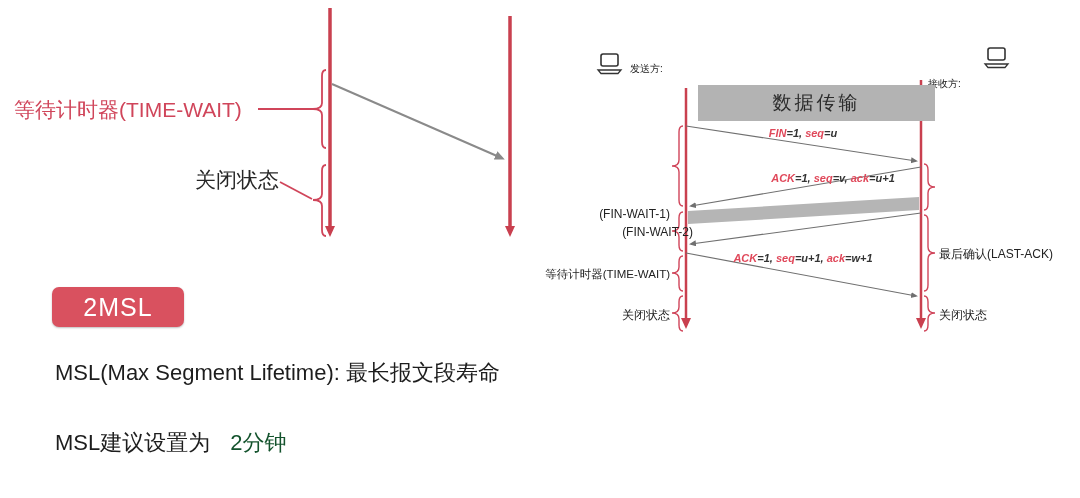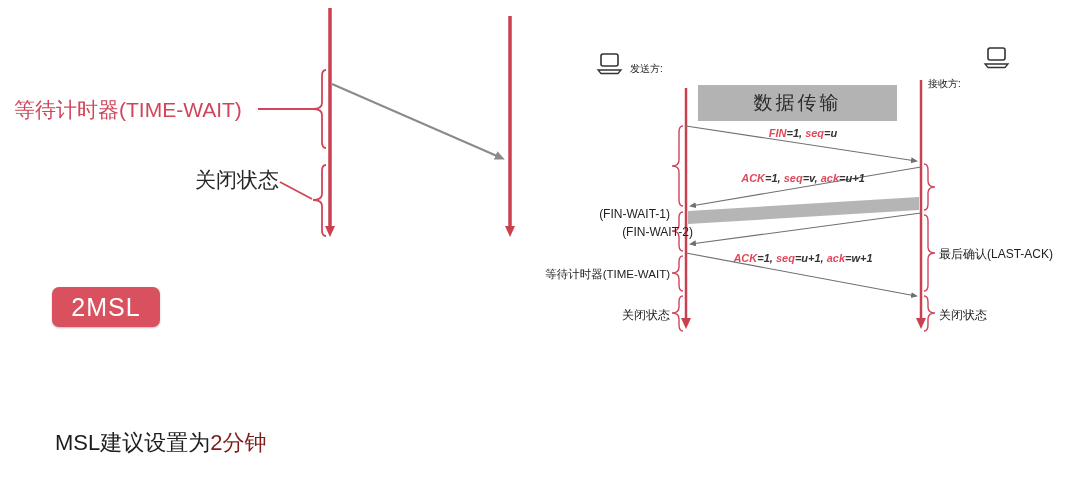--- a/index.html
+++ b/index.html
@@ -8,30 +8,30 @@
     width:1080px;height:498px;
     background:#fff;
     font-family:"Liberation Sans", sans-serif;
     overflow:hidden;
   }
   #overlay{position:absolute;left:0;top:0;width:1080px;height:498px;}
   .abs{position:absolute;}
   .label-red-big{font-size:21px;color:#d0455a;font-weight:500;white-space:nowrap;}
   .label-dark-big{font-size:21px;color:#262626;font-weight:500;white-space:nowrap;}
   .badge{
-    width:108px;height:40px;background:#d9515f;border-radius:7px;
+    width:132px;height:40px;background:#d9515f;border-radius:7px;
     display:flex;align-items:center;justify-content:center;
     color:#fff;font-size:25px;font-weight:500;letter-spacing:1px;
     box-shadow:0 1px 2px rgba(0,0,0,.25);
   }
   .note{font-size:22px;color:#1d1d1d;white-space:nowrap;}
-  .note .hl{color:#7f1d1d;}
+  .note .hl{color:#14532d;padding-left:20px;}
   .endpoint-label{font-size:10px;color:#222;white-space:nowrap;}
   .databox{
-    width:199px;height:36px;background:#b3b3b3;
+    width:237px;height:36px;background:#b3b3b3;
     display:flex;align-items:center;justify-content:center;
     font-size:19px;color:#2b2b2b;letter-spacing:3px;font-weight:500;
   }
   .msg{width:240px;text-align:center;font-size:11px;font-style:italic;font-weight:600;white-space:nowrap;}
   .msg span:nth-child(odd){color:#e0485a;}
   .msg span:nth-child(even){color:#333;}
   .state{font-size:12px;color:#222;white-space:nowrap;}
   .state.r{width:110px;text-align:right;}
   .state.small{font-size:11.5px;}
 </style>
@@ -88,33 +88,34 @@
     <g transform="translate(985,48)">
       <rect x="3" y="0" width="17" height="12" rx="2" fill="#fff" stroke="#333" stroke-width="1.6"></rect>
       <path d="M0 16 h23 l-3 3.5 h-17 z" fill="#fff" stroke="#333" stroke-width="1.3"></path>
     </g>
   </svg>
 
   <div class="abs label-red-big" style="left:14px;top:96px;">等待计时器(TIME-WAIT)</div>
   <div class="abs label-dark-big" style="left:195px;top:166px;">关闭状态</div>
   <div class="abs badge" style="left:52px;top:287px;">2MSL</div>
 
+  <div class="abs note" style="left:55px;top:358px;">MSL(Max Segment Lifetime): 最长报文段寿命</div>
   <div class="abs note" style="left:55px;top:428px;">
     <span>MSL建议设置为</span><span class="hl">2分钟</span>
   </div>
 
   <div class="abs endpoint-label" style="left:630px;top:62px;">发送方:</div>
   <div class="abs endpoint-label" style="left:928px;top:58px;margin-top:19px;">接收方:</div>
 
   <div class="abs databox" style="left:698px;top:85px;">数据传输</div>
 
   <div class="abs msg" style="left:683px;top:127px;">
     <span>FIN</span><span>=1, </span><span>seq</span><span>=u</span>
   </div>
-  <div class="abs msg" style="left:683px;top:172px;">
+  <div class="abs msg" style="left:713px;top:172px;">
     <span>ACK</span><span>=1, </span><span>seq</span><span>=v, </span><span>ack</span><span>=u+1</span>
   </div>
   <div class="abs msg" style="left:683px;top:252px;">
     <span>ACK</span><span>=1, </span><span>seq</span><span>=u+1, </span><span>ack</span><span>=w+1</span>
   </div>
 
   <div class="abs state r" style="left:560px;top:160px;margin-top:47px;">(FIN-WAIT-1)</div>
   <div class="abs state r" style="left:583px;top:225px;">(FIN-WAIT-2)</div>
   <div class="abs state small" style="left:536px;top:267px;width:134px;text-align:right;">等待计时器(TIME-WAIT)</div>
   <div class="abs state r" style="left:560px;top:307px;">关闭状态</div>

